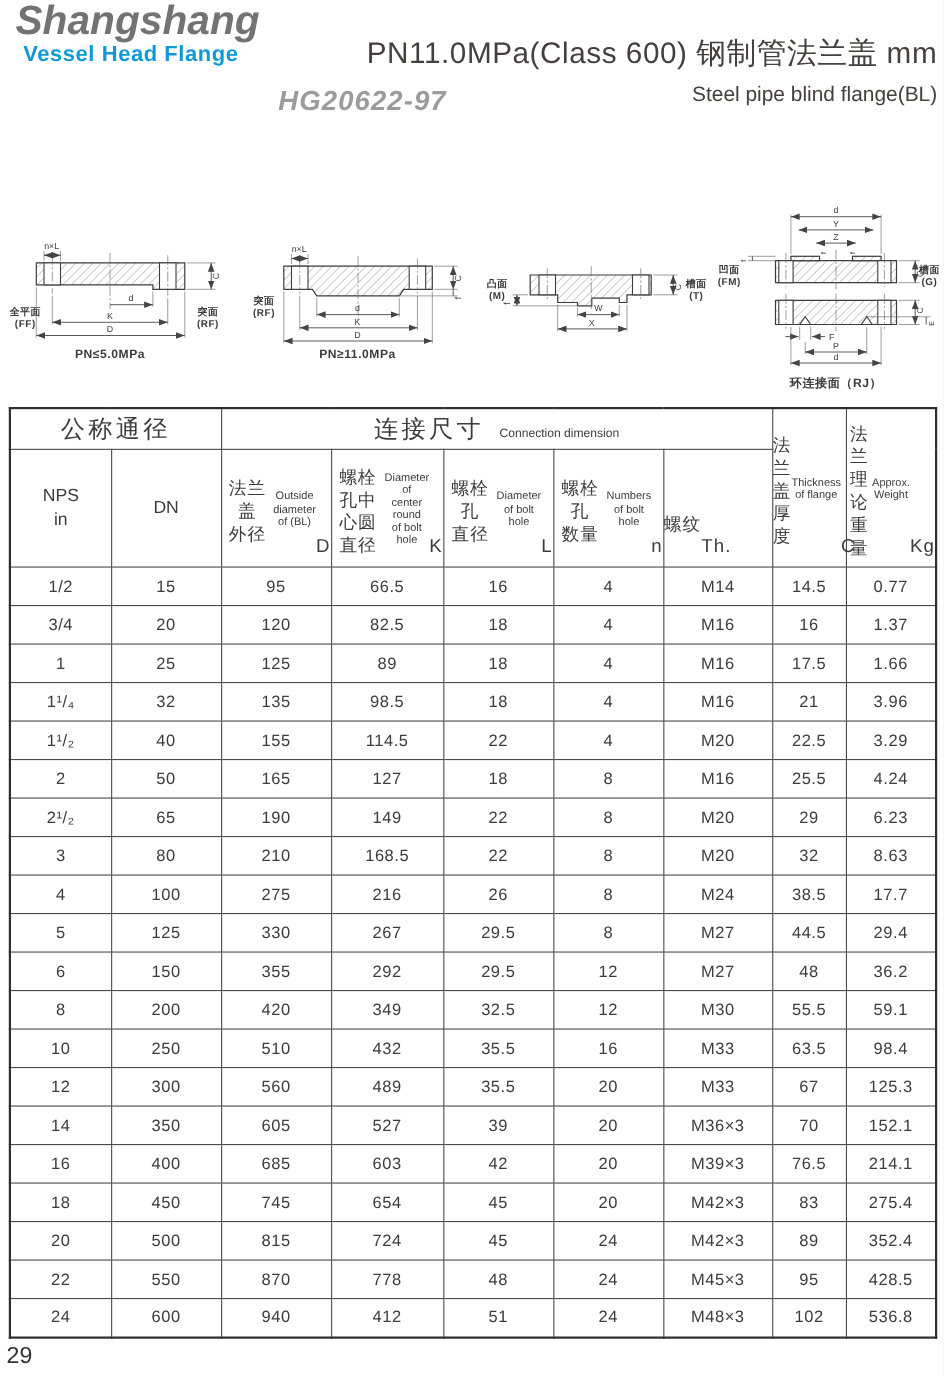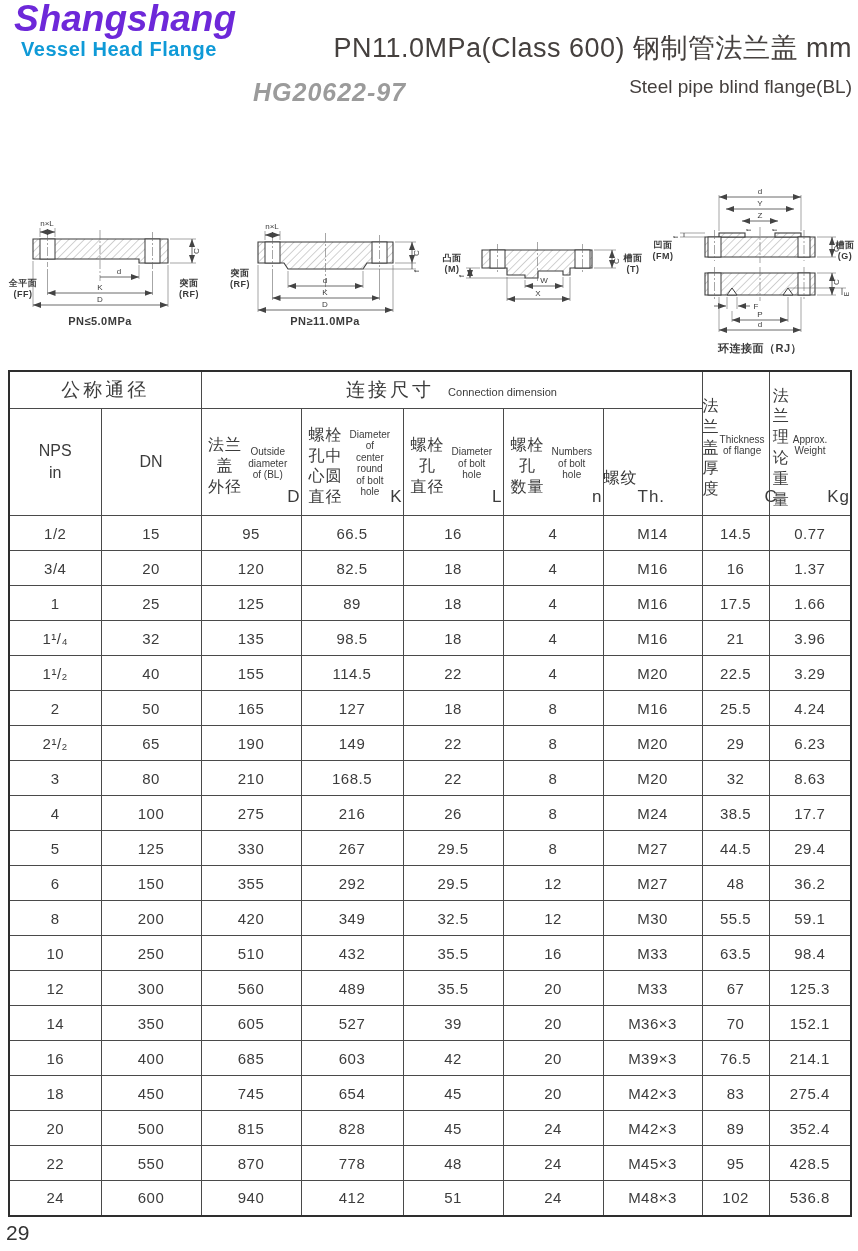--- a/index.html
+++ b/index.html
@@ -29,21 +29,21 @@
 
   
   .tbl{position:absolute;left:8px;top:370px;width:842px;border-collapse:collapse;table-layout:fixed;
        border:2px solid #2e2e2e;}
   .tbl th,.tbl td{border:1px solid #4a4a4a;text-align:center;vertical-align:middle;
        padding:0;color:#3c3c3c;font-weight:normal;}
   .tbl thead tr.grp{height:37px;}
   .tbl thead tr.sub{height:106px;}
   .tbl tbody tr{height:35px;}
   .tbl tbody td{font-size:15px;letter-spacing:0.5px;}
-  .grp-cn{font-size:19px;letter-spacing:3px;}
+  .grp-cn{font-size:22px;letter-spacing:3px;}
   .grp-en{font-size:11px;margin-left:14px;letter-spacing:0px;}
   .stack{display:flex;flex-direction:row;align-items:center;}
   .h-sub{height:106px;}
   .h-span{height:143px;}
   .cn{font-size:16px;white-space:pre-line;line-height:1.3;padding-top:9px;letter-spacing:1px;}
   .cn.mid{padding-top:34px;}
   .en{font-size:10px;white-space:pre-line;line-height:1.15;margin-top:3px;}
   .sym{font-size:17px;margin-top:auto;padding-bottom:8px;letter-spacing:1px;}
   .plain{font-size:16px;white-space:pre-line;line-height:1.35;}
 
@@ -60,21 +60,21 @@
         <rect width="5.5" height="5.5" fill="#ffffff"></rect>
         <line x1="0" y1="0" x2="0" y2="5.5" stroke="#9a9a9a" stroke-width="0.9"></line>
       </pattern>
       <marker id="ar" markerWidth="9" markerHeight="7" refX="8" refY="3" orient="auto-start-reverse" markerUnits="userSpaceOnUse">
         <path d="M0,0 L8,3 L0,6 Z" fill="#444"></path>
       </marker>
     </defs>
   </svg>
 
   <div class="brand">
-    <div class="brand-main" style="color: #6d28d9; text-align: right;">Shangshang</div>
+    <div class="brand-main" style="color: #737373; text-align: right;">Shangshang</div>
     <div class="brand-sub" style="color: rgb(15, 154, 215);">Vessel Head Flange</div>
   </div>
   <div class="title">PN11.0MPa(Class 600) 钢制管法兰盖  mm</div>
   <div class="standard">HG20622-97</div>
   <div class="subtitle">Steel pipe blind flange(BL)</div>
 
   <svg class="dwg" style="left:8px;top:183px" width="220" height="162" viewBox="0 0 220 162">
     <g>
       <path class="ol" d="M25,56 L160,56 L160,80 L131,80 L131,76 L25,76 Z"></path>
       <rect class="wh" x="32" y="56" width="15" height="20"></rect>
@@ -533,21 +533,21 @@
           <td>45</td>
           <td>20</td>
           <td>M42×3</td>
           <td>83</td>
           <td>275.4</td>
         </tr>
         <tr>
           <td>20</td>
           <td>500</td>
           <td>815</td>
-          <td>828</td>
+          <td>724</td>
           <td>45</td>
           <td>24</td>
           <td>M42×3</td>
           <td>89</td>
           <td>352.4</td>
         </tr>
         <tr>
           <td>22</td>
           <td>550</td>
           <td>870</td>

